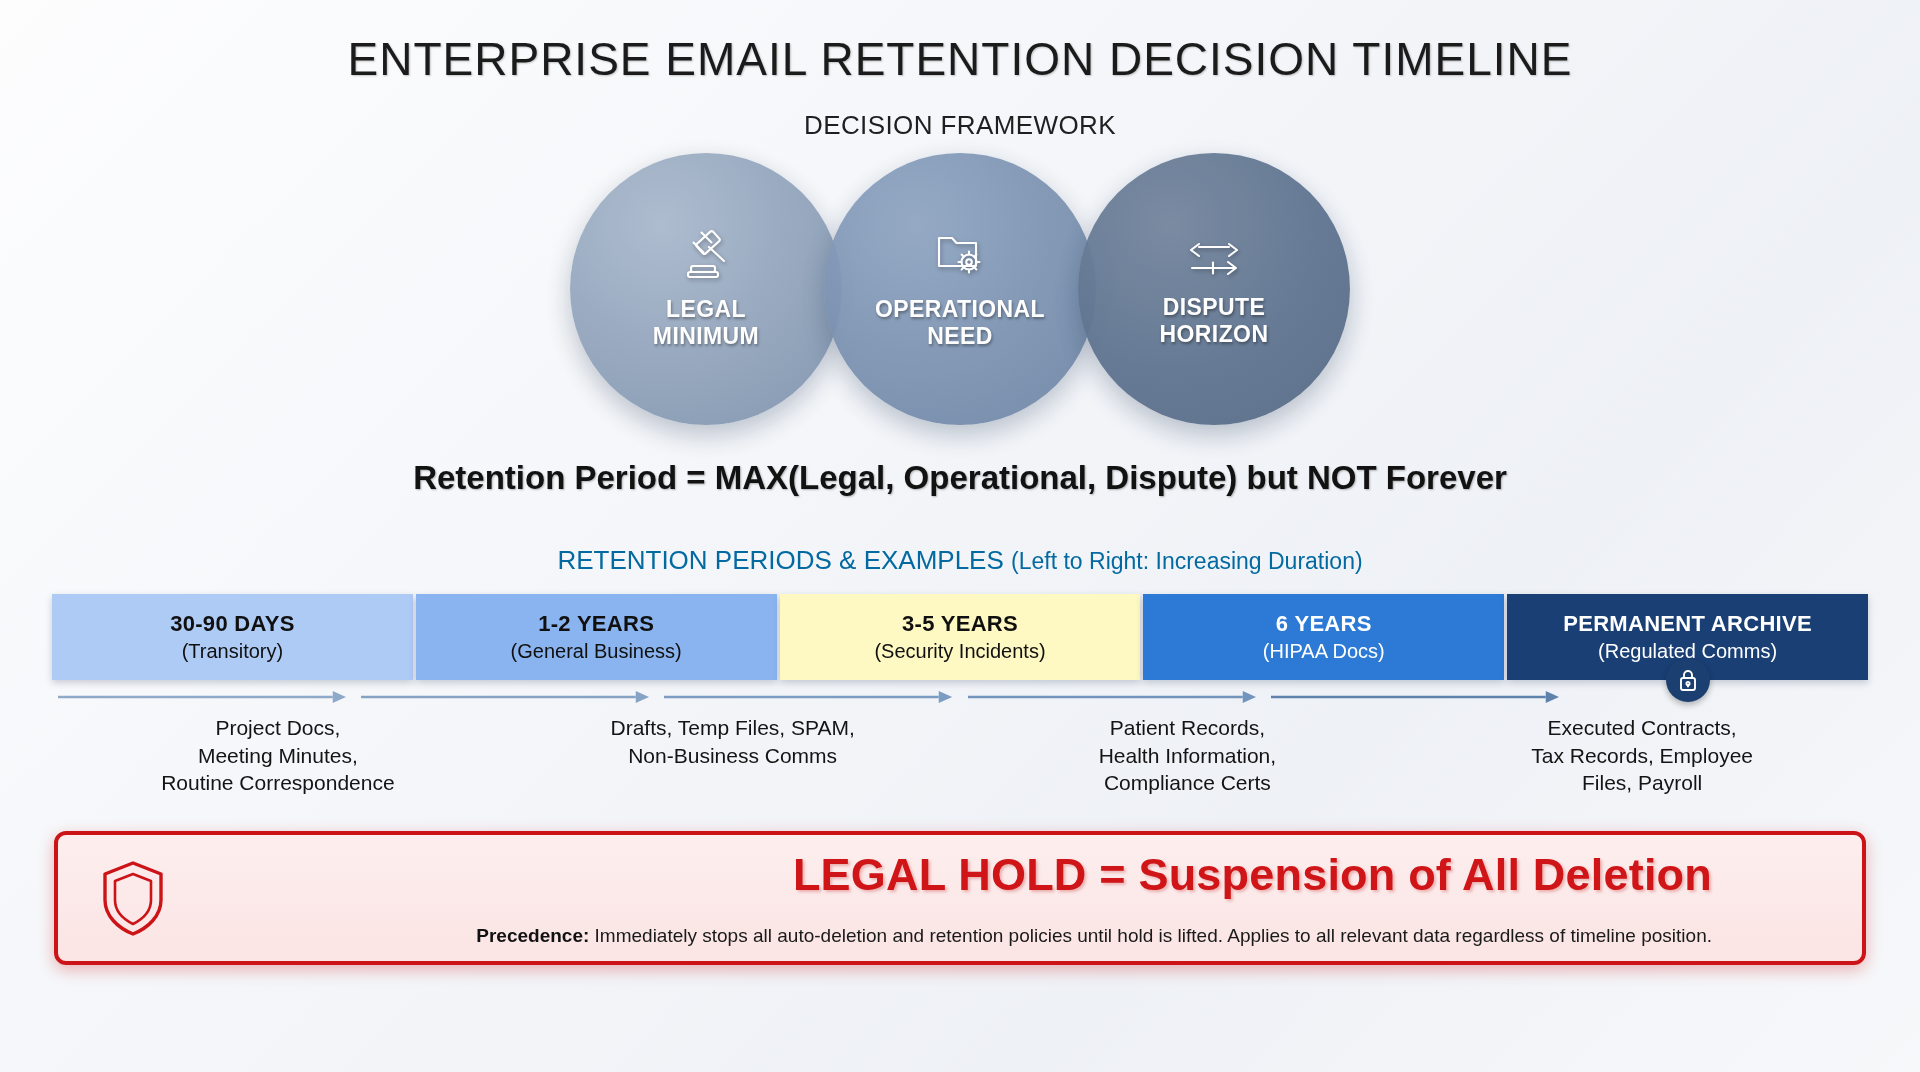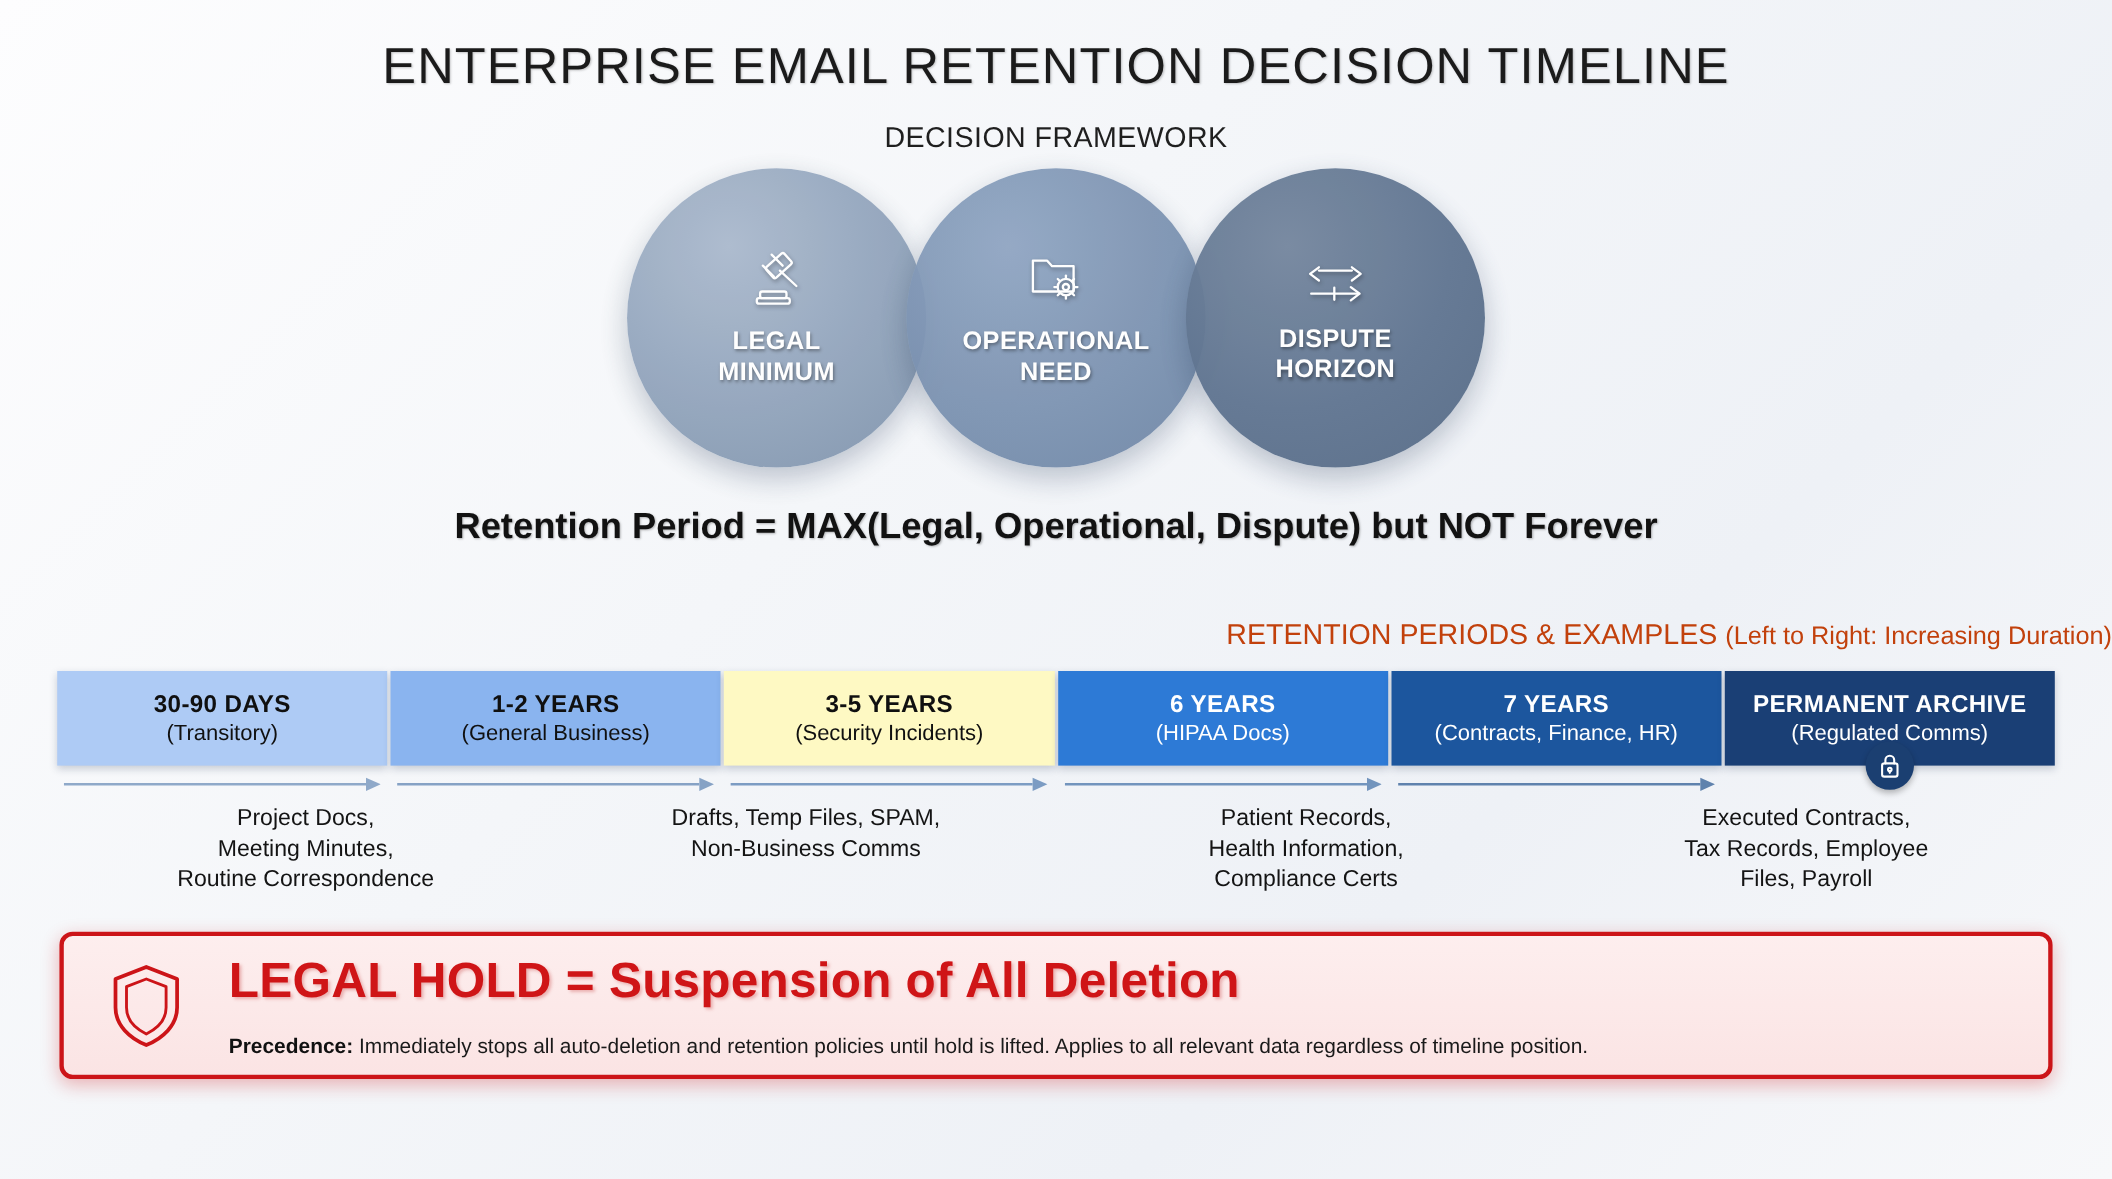--- a/index.html
+++ b/index.html
@@ -85,24 +85,24 @@
     text-align: center;
     font-size: 33px;
     font-weight: bold;
     color: #121212;
     margin-top: 34px;
     text-shadow: 1px 1px 2px rgba(0,0,0,0.28);
   }
 
   
   .timeline-heading {
-    text-align: right;
+    text-align: center;
     font-size: 26px;
-    color: #c2410c;
-    margin-top: 64px;
+    color: #0369a1;
+    margin-top: 48px;
   }
   .timeline-heading .sub { font-size: 23px; }
 
   
   .bar {
     display: flex;
     width: 1816px;
     margin: 18px auto 0 auto;
     gap: 3px;
   }
@@ -188,21 +188,22 @@
   }
   .hold-shield {
     width: 150px;
     display: flex;
     align-items: center;
     justify-content: center;
     flex-shrink: 0;
   }
   .hold-body {
     flex: 1;
-    text-align: left;
+    text-align: right;
+    padding-right: 150px;
   }
   .hold-title {
     font-size: 45px;
     font-weight: bold;
     color: #cf1517;
     letter-spacing: 0.2px;
     text-shadow: 2px 2px 3px rgba(180,0,0,0.25);
   }
   .hold-sub {
     font-size: 19px;
@@ -295,24 +296,20 @@
     <span class="sg-sub">(General Business)</span>
   </div>
   <div class="seg" style="background: #fef9c3; color: rgb(16, 16, 16);">
     <span class="sg-main">3-5 YEARS</span>
     <span class="sg-sub">(Security Incidents)</span>
   </div>
   <div class="seg" style="background: rgb(45, 122, 214); color: rgb(255, 255, 255);">
     <span class="sg-main">6 YEARS</span>
     <span class="sg-sub">(HIPAA Docs)</span>
   </div>
-  <div class="seg" style="background: rgb(28, 86, 158); color: rgb(255, 255, 255);">
-    <span class="sg-main">7 YEARS</span>
-    <span class="sg-sub">(Contracts, Finance, HR)</span>
-  </div>
   <div class="seg" style="background: rgb(26, 63, 117); color: rgb(255, 255, 255);">
     <span class="sg-main">PERMANENT ARCHIVE</span>
     <span class="sg-sub">(Regulated Comms)</span>
     <span class="lock-badge">
       <svg width="22" height="24" viewBox="0 0 22 24" fill="none" stroke="#ffffff" stroke-width="1.9" stroke-linecap="round" stroke-linejoin="round">
         <rect x="4" y="10" width="14" height="12" rx="2"></rect>
         <path d="M7 10V7a4 4 0 0 1 8 0v3"></path>
         <circle cx="11" cy="15.5" r="1.6"></circle>
         <line x1="11" y1="16.8" x2="11" y2="18.6"></line>
       </svg>

